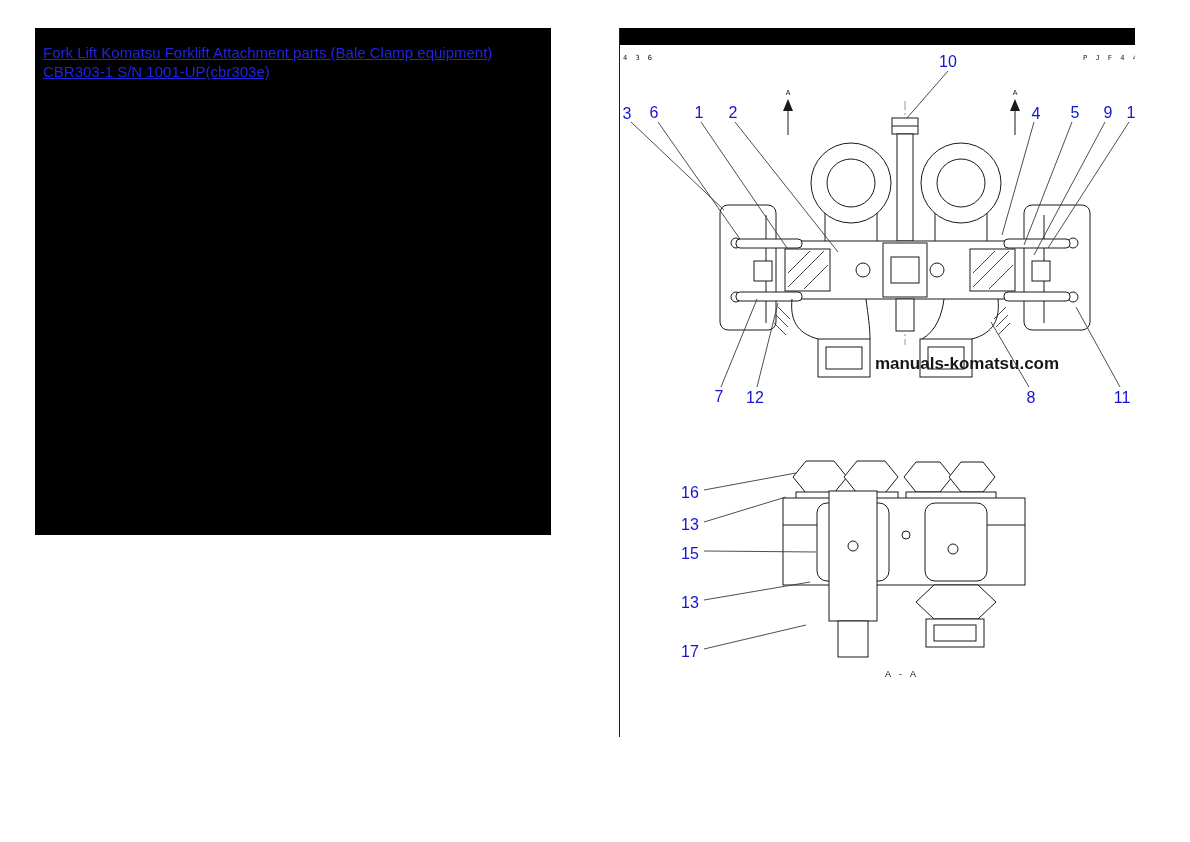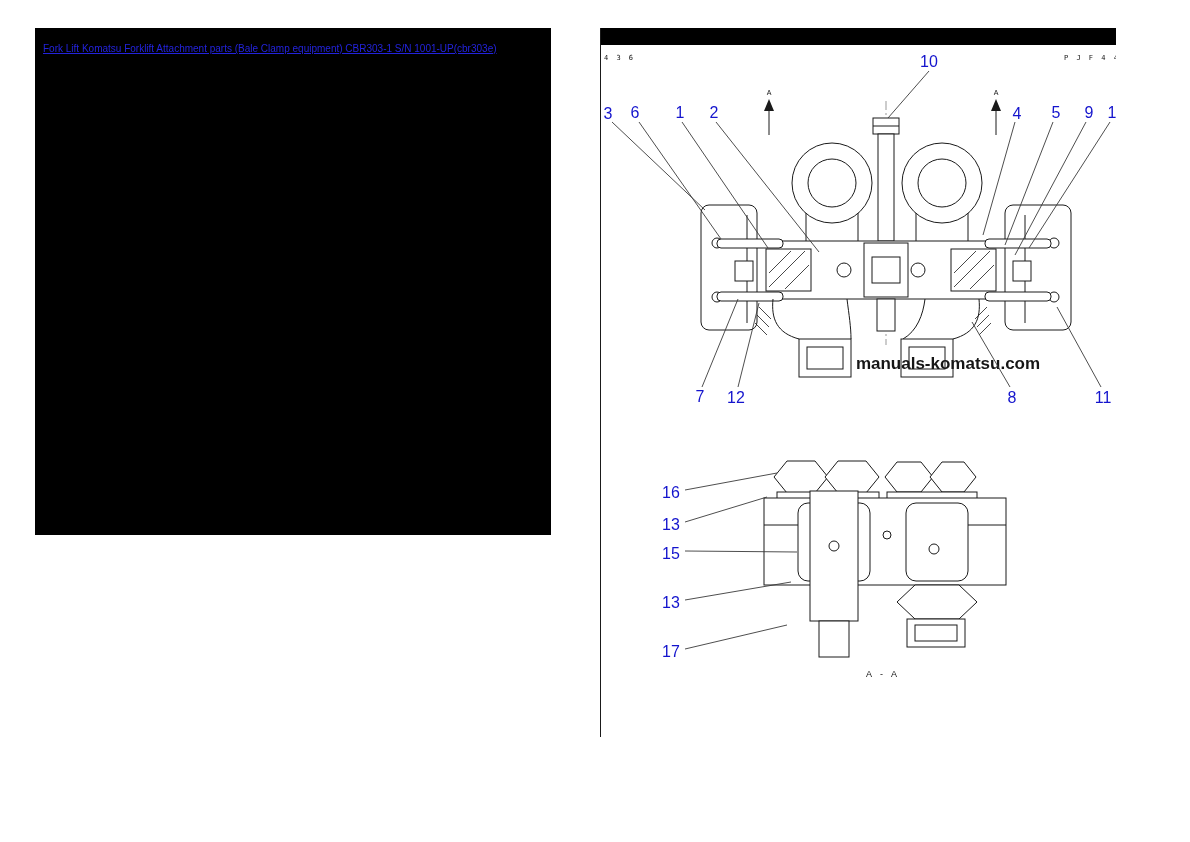--- a/index.html
+++ b/index.html
@@ -8,26 +8,26 @@
     position:relative; width:1190px; height:842px; background:#fff;
     font-family:"Liberation Sans", sans-serif; overflow:hidden;
   }
   
   .viewer-panel {
     position:absolute; left:35px; top:28px; width:516px; height:507px;
     background:#000; padding:15px 8px 0 8px;
   }
   .viewer-panel a {
     display:block; width:470px;
-    color:var(--link-color,#2323dd); font-size:10px; line-height:1.27;
+    color:var(--link-color,#2323dd); font-size:15px; line-height:1.27;
     word-wrap:break-word;
   }
   
   .diagram-panel {
-    position:absolute; left:600px; top:28px; width:515px; height:709px;
+    position:absolute; left:619px; top:28px; width:515px; height:709px;
     border-left:1px solid #1a1a1a; background:#fff;
   }
   .diagram-topbar {
     position:absolute; left:0; top:0; width:515px; height:17px; background:#000;
   }
   .diagram-panel svg { position:absolute; left:0; top:17px; }
 
   .d  { fill:none; stroke:#1a1a1a; stroke-width:1; }
   .df { fill:#fff;  stroke:#1a1a1a; stroke-width:1; }
   .hatch { stroke:#1a1a1a; stroke-width:0.8; fill:none; }

